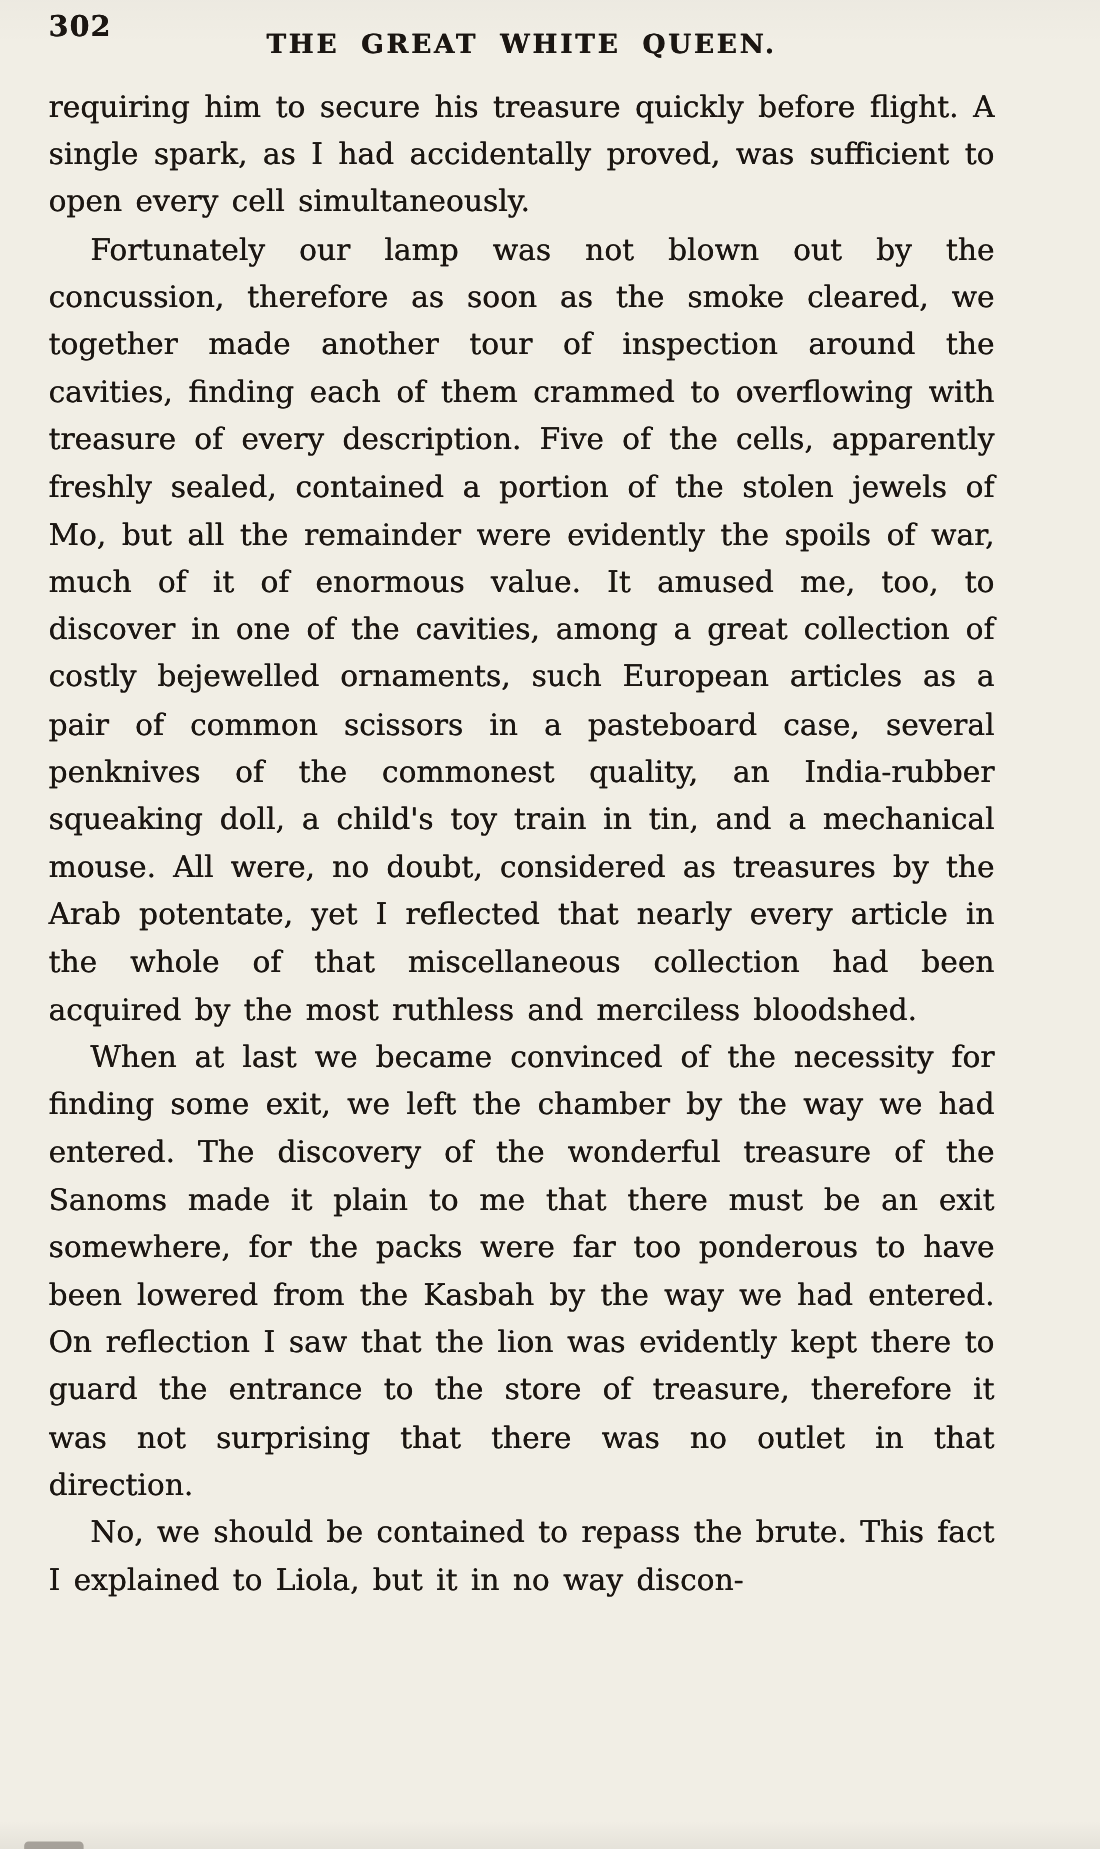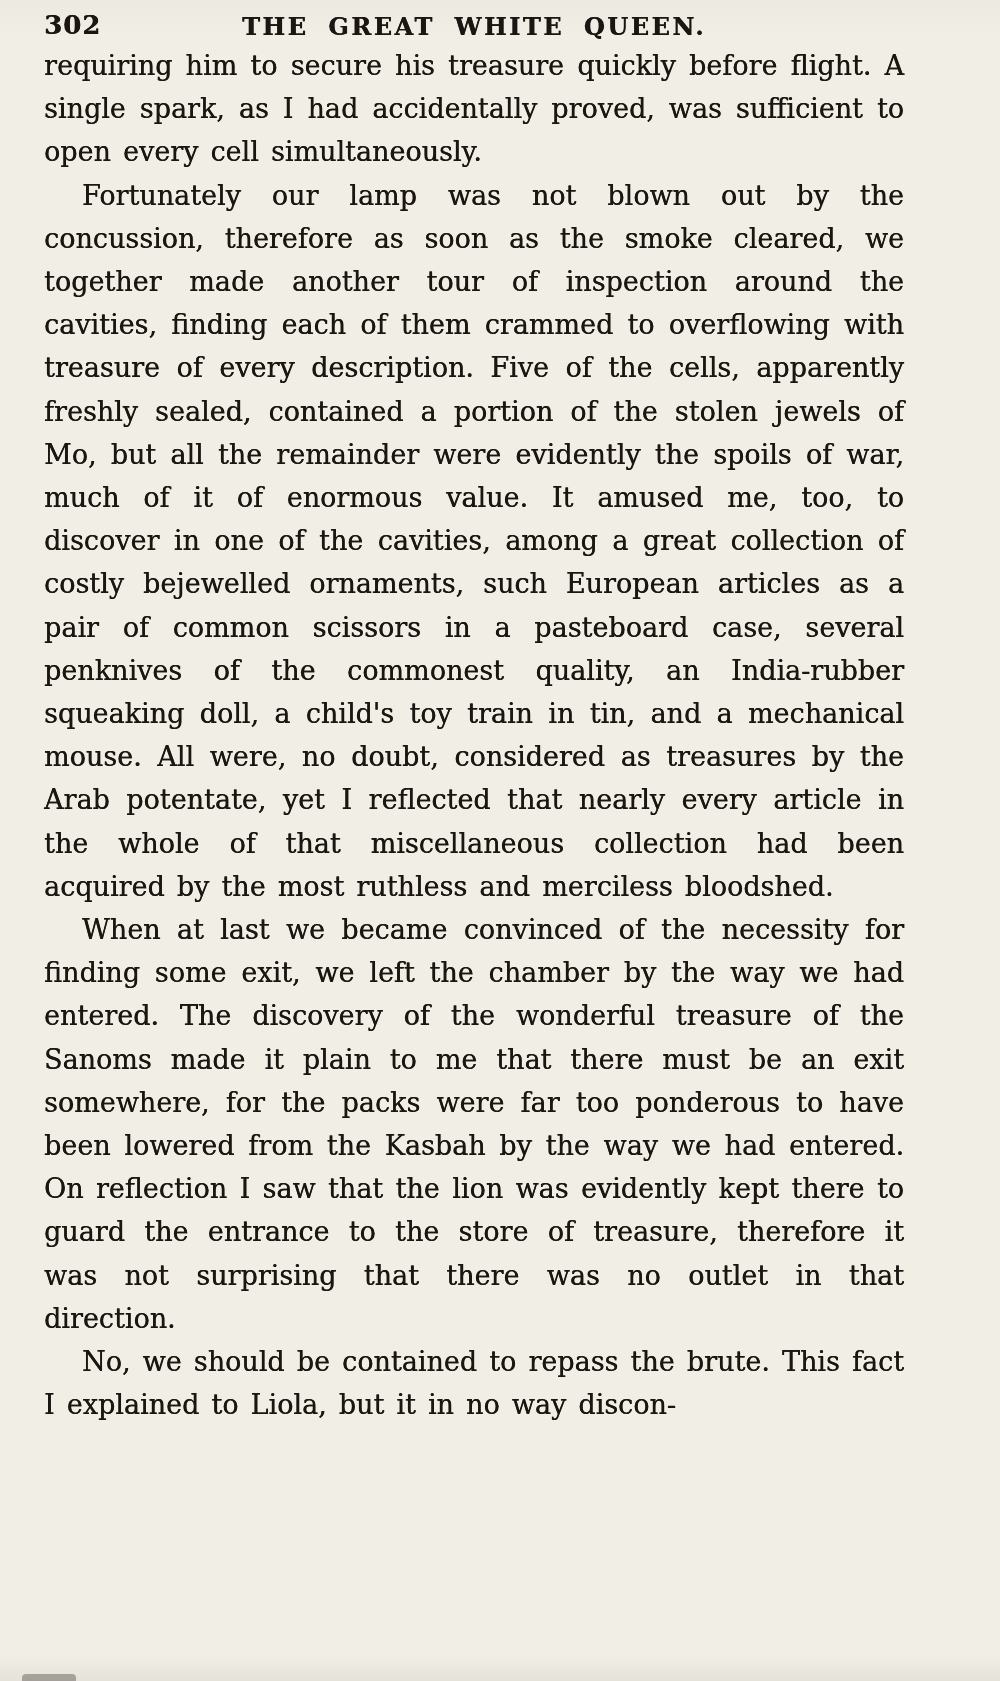--- a/index.html
+++ b/index.html
@@ -22,34 +22,35 @@
     background:
       linear-gradient(to bottom, rgba(0,0,0,0.02), rgba(0,0,0,0) 40px),
       linear-gradient(to top, rgba(0,0,0,0.05), rgba(0,0,0,0) 26px),
       #f1eee5;
     box-sizing: border-box;
     padding: 10px 96px 0 44px;
   }
   .running-head {
     position: relative;
     height: 34px;
+    margin-bottom: 32px;
   }
   .page-number {
     position: absolute;
     left: 0;
     top: 0;
     font-size: 26px;
     font-weight: bold;
     letter-spacing: 1px;
     text-shadow: 0.4px 0 0 currentColor;
   }
   .head-title {
     position: absolute;
     left: 50%;
-    top: 2px;
+    top: 15px;
     transform: translateX(-50%);
     font-size: 24px;
     font-weight: bold;
     letter-spacing: 2.5px;
     word-spacing: 9px;
     white-space: nowrap;
     text-shadow: 0.4px 0 0 currentColor;
   }
   .body-text {
     font-size: 27px;

